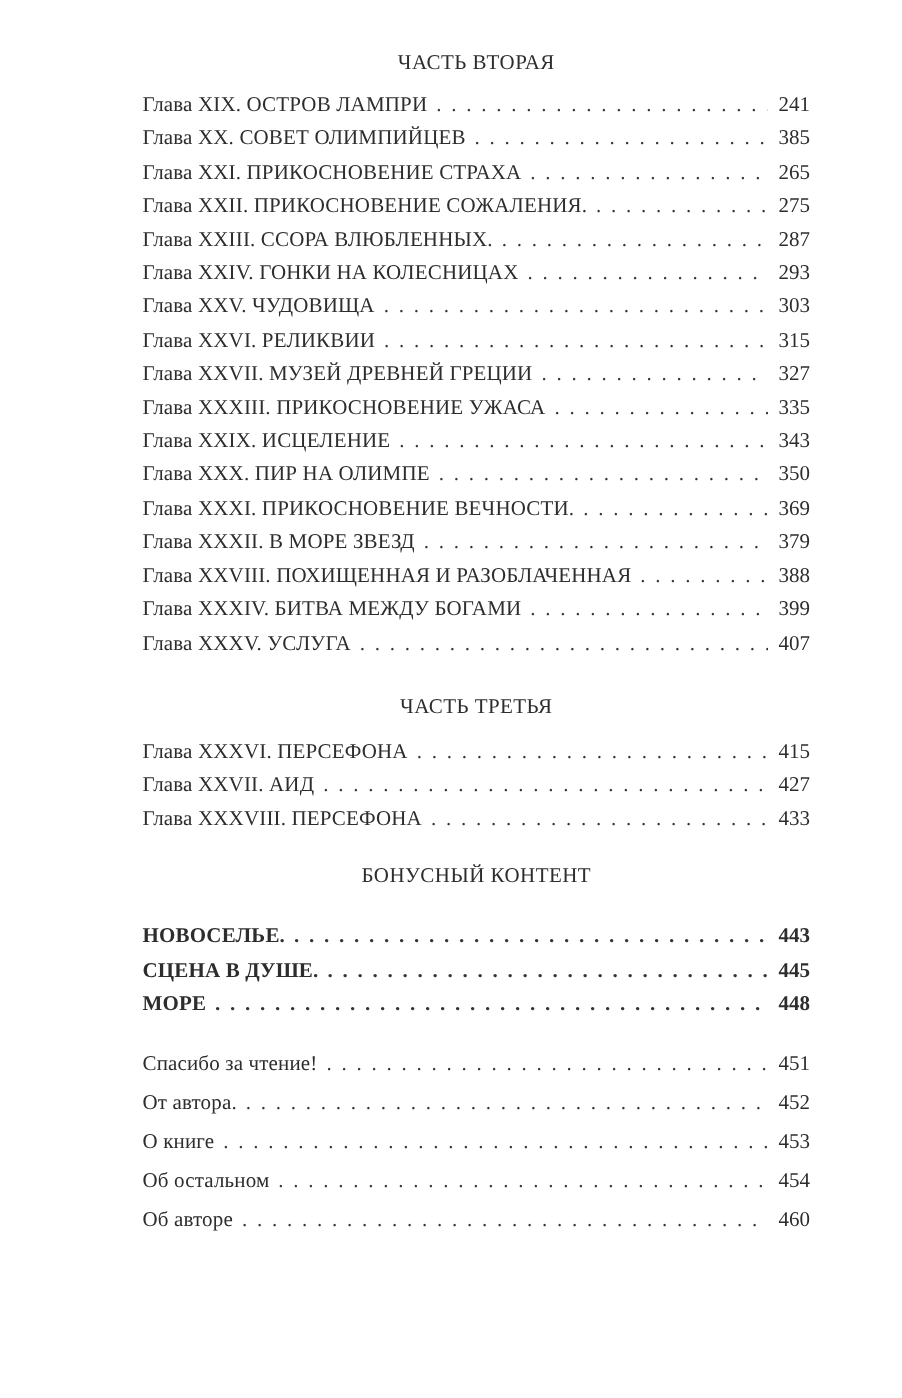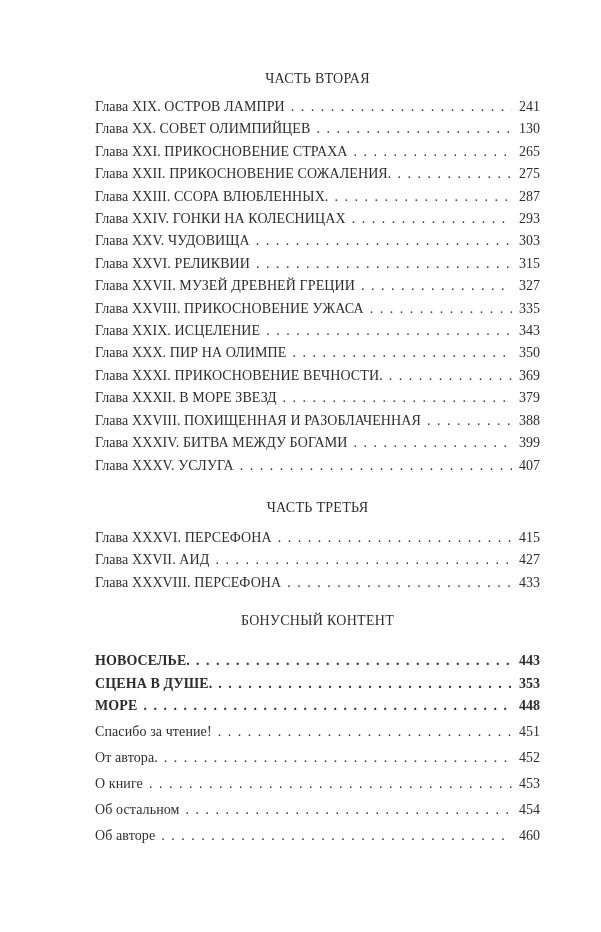--- a/index.html
+++ b/index.html
@@ -9,21 +9,21 @@
   }
   .page {
     position: relative;
     width: 601px;
     height: 932px;
     background: #ffffff;
     overflow: hidden;
     font-family: "Liberation Serif", "DejaVu Serif", serif;
     color: #2d2d2d;
     box-sizing: border-box;
-    padding: 68px 61px 0 95px;
+    padding: 32px 61px 0 95px;
   }
   .toc-section { margin: 0; }
   .section-heading {
     margin: 0;
     font-size: 14px;
     font-weight: 400;
     line-height: 22px;
     text-align: center;
     letter-spacing: 0.3px;
     white-space: nowrap;
@@ -55,41 +55,41 @@
     flex: 0 0 auto;
     min-width: 26px;
     text-align: right;
   }
 
   
   .toc-section[data-sec="part-3"] { margin-top: 20px; }
   .toc-section[data-sec="part-3"] .entries { margin-top: 8px; }
   .toc-section[data-sec="bonus"] { margin-top: 16px; }
   .toc-section[data-sec="bonus"] .entries { margin-top: 18px; font-weight: bold; }
-  .toc-section[data-sec="bonus-extra"] { margin-top: 2px; }
+  .toc-section[data-sec="bonus-extra"] { margin-top: 16px; }
   .toc-section[data-sec="bonus-extra"] .entries { margin-top: 0; }
   .toc-section[data-sec="bonus-extra"] .toc-row { line-height: 26px; }
 </style>
 </head>
 <body>
 
 <div class="page">
   <main>
       <section class="toc-section" data-sec="part-2">
         <h2 class="section-heading">ЧАСТЬ ВТОРАЯ</h2>
         <div class="entries">
           <div class="toc-row">
             <span class="title">Глава XIX. ОСТРОВ ЛАМПРИ</span>
             <span class="dots"></span>
             <span class="pagenum">241</span>
           </div>
           <div class="toc-row">
             <span class="title">Глава XX. СОВЕТ ОЛИМПИЙЦЕВ</span>
             <span class="dots"></span>
-            <span class="pagenum">130</span>
+            <span class="pagenum">385</span>
           </div>
           <div class="toc-row">
             <span class="title">Глава XXI. ПРИКОСНОВЕНИЕ СТРАХА</span>
             <span class="dots"></span>
             <span class="pagenum">265</span>
           </div>
           <div class="toc-row">
             <span class="title">Глава XXII. ПРИКОСНОВЕНИЕ СОЖАЛЕНИЯ.</span>
             <span class="dots"></span>
             <span class="pagenum">275</span>
@@ -113,21 +113,21 @@
             <span class="title">Глава XXVI. РЕЛИКВИИ</span>
             <span class="dots"></span>
             <span class="pagenum">315</span>
           </div>
           <div class="toc-row">
             <span class="title">Глава XXVII. МУЗЕЙ ДРЕВНЕЙ ГРЕЦИИ</span>
             <span class="dots"></span>
             <span class="pagenum">327</span>
           </div>
           <div class="toc-row">
-            <span class="title">Глава XXVIII. ПРИКОСНОВЕНИЕ УЖАСА</span>
+            <span class="title">Глава XXXIII. ПРИКОСНОВЕНИЕ УЖАСА</span>
             <span class="dots"></span>
             <span class="pagenum">335</span>
           </div>
           <div class="toc-row">
             <span class="title">Глава XXIX. ИСЦЕЛЕНИЕ</span>
             <span class="dots"></span>
             <span class="pagenum">343</span>
           </div>
           <div class="toc-row">
             <span class="title">Глава XXX. ПИР НА ОЛИМПЕ</span>
@@ -185,21 +185,21 @@
         <h2 class="section-heading">БОНУСНЫЙ КОНТЕНТ</h2>
         <div class="entries">
           <div class="toc-row">
             <span class="title">НОВОСЕЛЬЕ.</span>
             <span class="dots"></span>
             <span class="pagenum">443</span>
           </div>
           <div class="toc-row">
             <span class="title">СЦЕНА В ДУШЕ.</span>
             <span class="dots"></span>
-            <span class="pagenum">353</span>
+            <span class="pagenum">445</span>
           </div>
           <div class="toc-row">
             <span class="title">МОРЕ</span>
             <span class="dots"></span>
             <span class="pagenum">448</span>
           </div>
         </div>
       </section>
       <section class="toc-section" data-sec="bonus-extra">
         <div class="entries">

